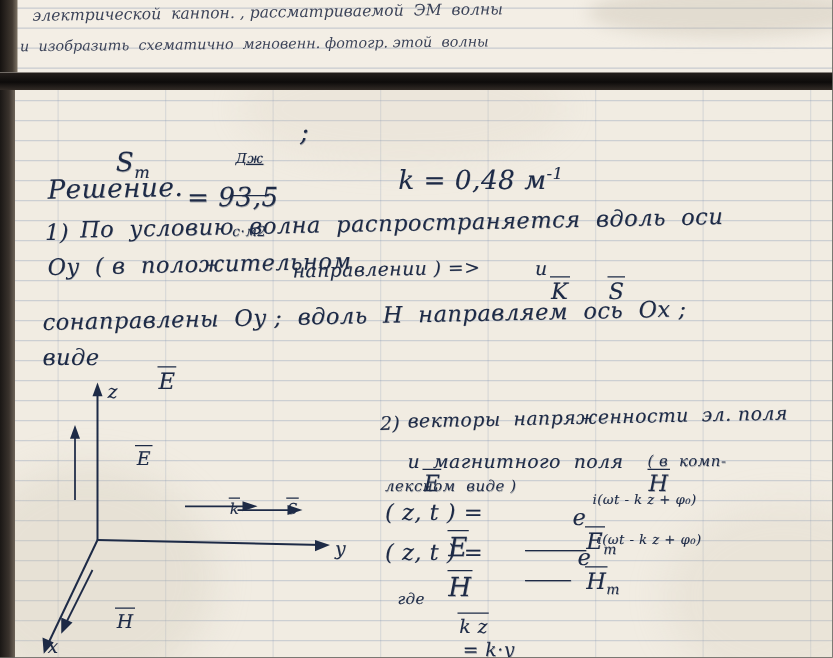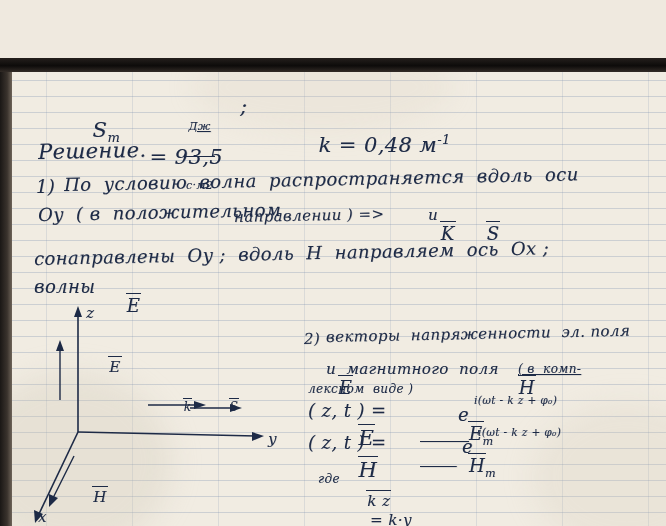--- a/index.html
+++ b/index.html
@@ -140,20 +140,30 @@
 
   
   #axes { position: absolute; left: 18px; top: 232px; width: 270px; height: 222px; }
   #axes svg { display: block; }
 </style>
 </head>
 <body>
 
 <div id="page">
 
+  <div id="top-strip">
+    <div class="tline" style="top:6px"></div>
+    <div class="tline" style="top:22px"></div>
+    <div class="tline" style="top:38px"></div>
+    <div class="tline" style="top:54px"></div>
+    <div class="blotch" style="left:470px; top:-10px; width:220px; height:40px; background:rgba(195,185,168,0.35); filter:blur(6px);"></div>
+    <div class="hwtop" style="left:26px; top:2px; transform:rotate(-0.8deg);">электрической  канпон. , рассматриваемой  ЭМ  волны</div>
+    <div class="hwtop" style="left:16px; top:28px; font-size:11.5px; transform:rotate(-0.6deg);">и  изобразить  схематично  мгновенн. фотогр. этой  волны</div>
+    <div id="left-edge-top"></div>
+  </div>
 
   <div id="dark-band"></div>
   <div id="left-edge"></div>
 
   <div id="sheet">
 
     <div class="rule" style="top:8px"></div>
     <div class="rule" style="top:24px"></div>
     <div class="rule" style="top:40px"></div>
     <div class="rule" style="top:56px"></div>
@@ -221,21 +231,21 @@
     <div class="hw big" style="left:392px; top:130px;">
       <span class="vec">K</span>
     </div>
     <div class="hw med" style="left:416px; top:134px;">и</div>
     <div class="hw big" style="left:438px; top:130px;">
       <span class="vec">S</span>
     </div>
 
     <div class="hw big rot-n1" style="left:22px; top:176px;">сонаправлены  Oy ;  вдоль  H  направляем  ось  Ox ;</div>
 
-    <div class="hw big" style="left:22px; top:204px;">волны</div>
+    <div class="hw big" style="left:22px; top:204px;">виде</div>
     <div class="hw big" style="left:78px; top:202px;">
       <span class="vec">E</span>
     </div>
 
     <div id="axes">
       <svg width="270" height="222" viewBox="0 0 270 222">
 
         <line x1="48" y1="128" x2="48" y2="8" stroke="#1d2a46" stroke-width="1.6"></line>
         <polygon points="48,2 44,13 52,13" fill="#1d2a46"></polygon>
 
@@ -279,21 +289,21 @@
     <div class="hw med rot-n1" style="left:292px; top:258px;">2)</div>
     <div class="hw med rot-n1" style="left:314px; top:256px;">векторы  напряженности  эл. поля</div>
 
     <div class="hw big" style="left:290px; top:284px;">
       <span class="vec">E</span>
     </div>
     <div class="hw med" style="left:314px; top:288px;">и  магнитного  поля</div>
     <div class="hw big" style="left:470px; top:284px;">
       <span class="vec">H</span>
     </div>
-    <div class="hw small" style="left:506px; top:290px;text-decoration:underline;">( в  комп-</div>
+    <div class="hw small" style="left:506px; top:290px;">( в  комп-</div>
     <div class="hw small" style="left:296px; top:310px;">лексном  виде )</div>
 
     <div style="position:absolute; left:290px; top:330px;">
       <span class="hw xbig">
         <span class="vec">E</span>
       </span>
       <span class="hw big" style="position:relative; left:6px; top:-2px;">( z, t ) =</span>
       <span class="hw big" style="position:absolute; left:118px; top:0px;text-decoration:underline;">
         <span class="vec">E</span><sub>m</sub>
       </span>

